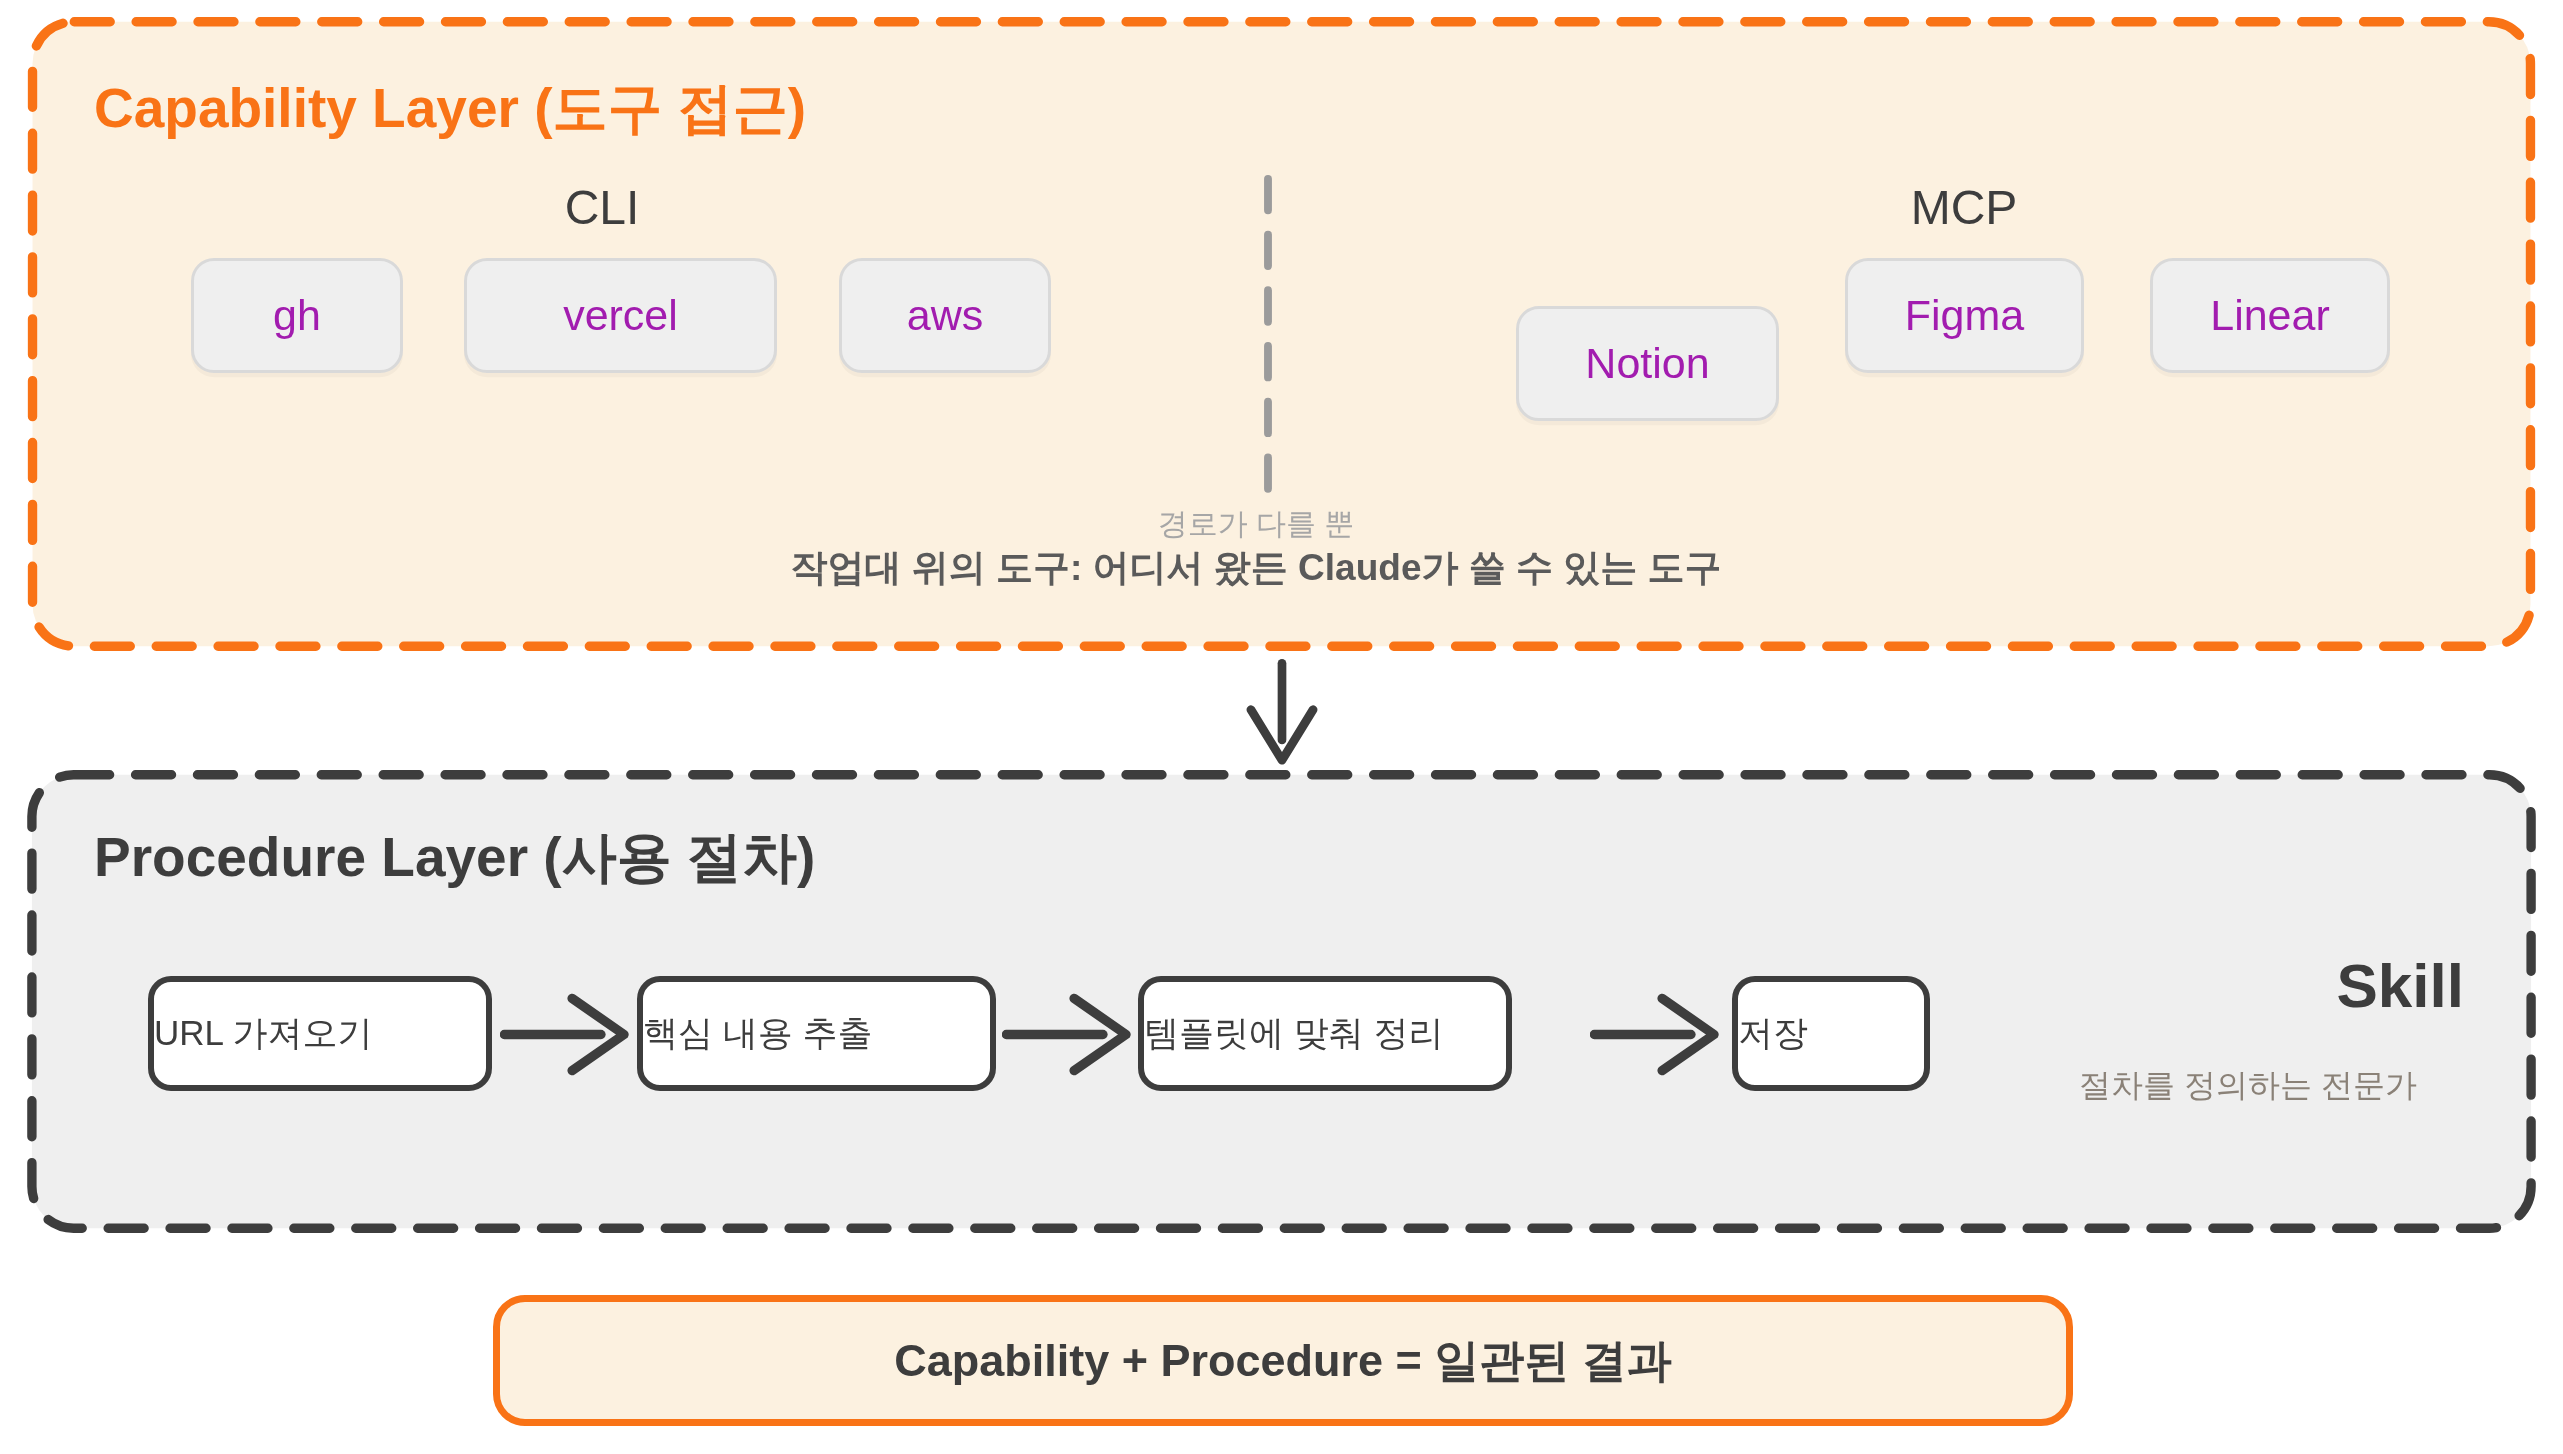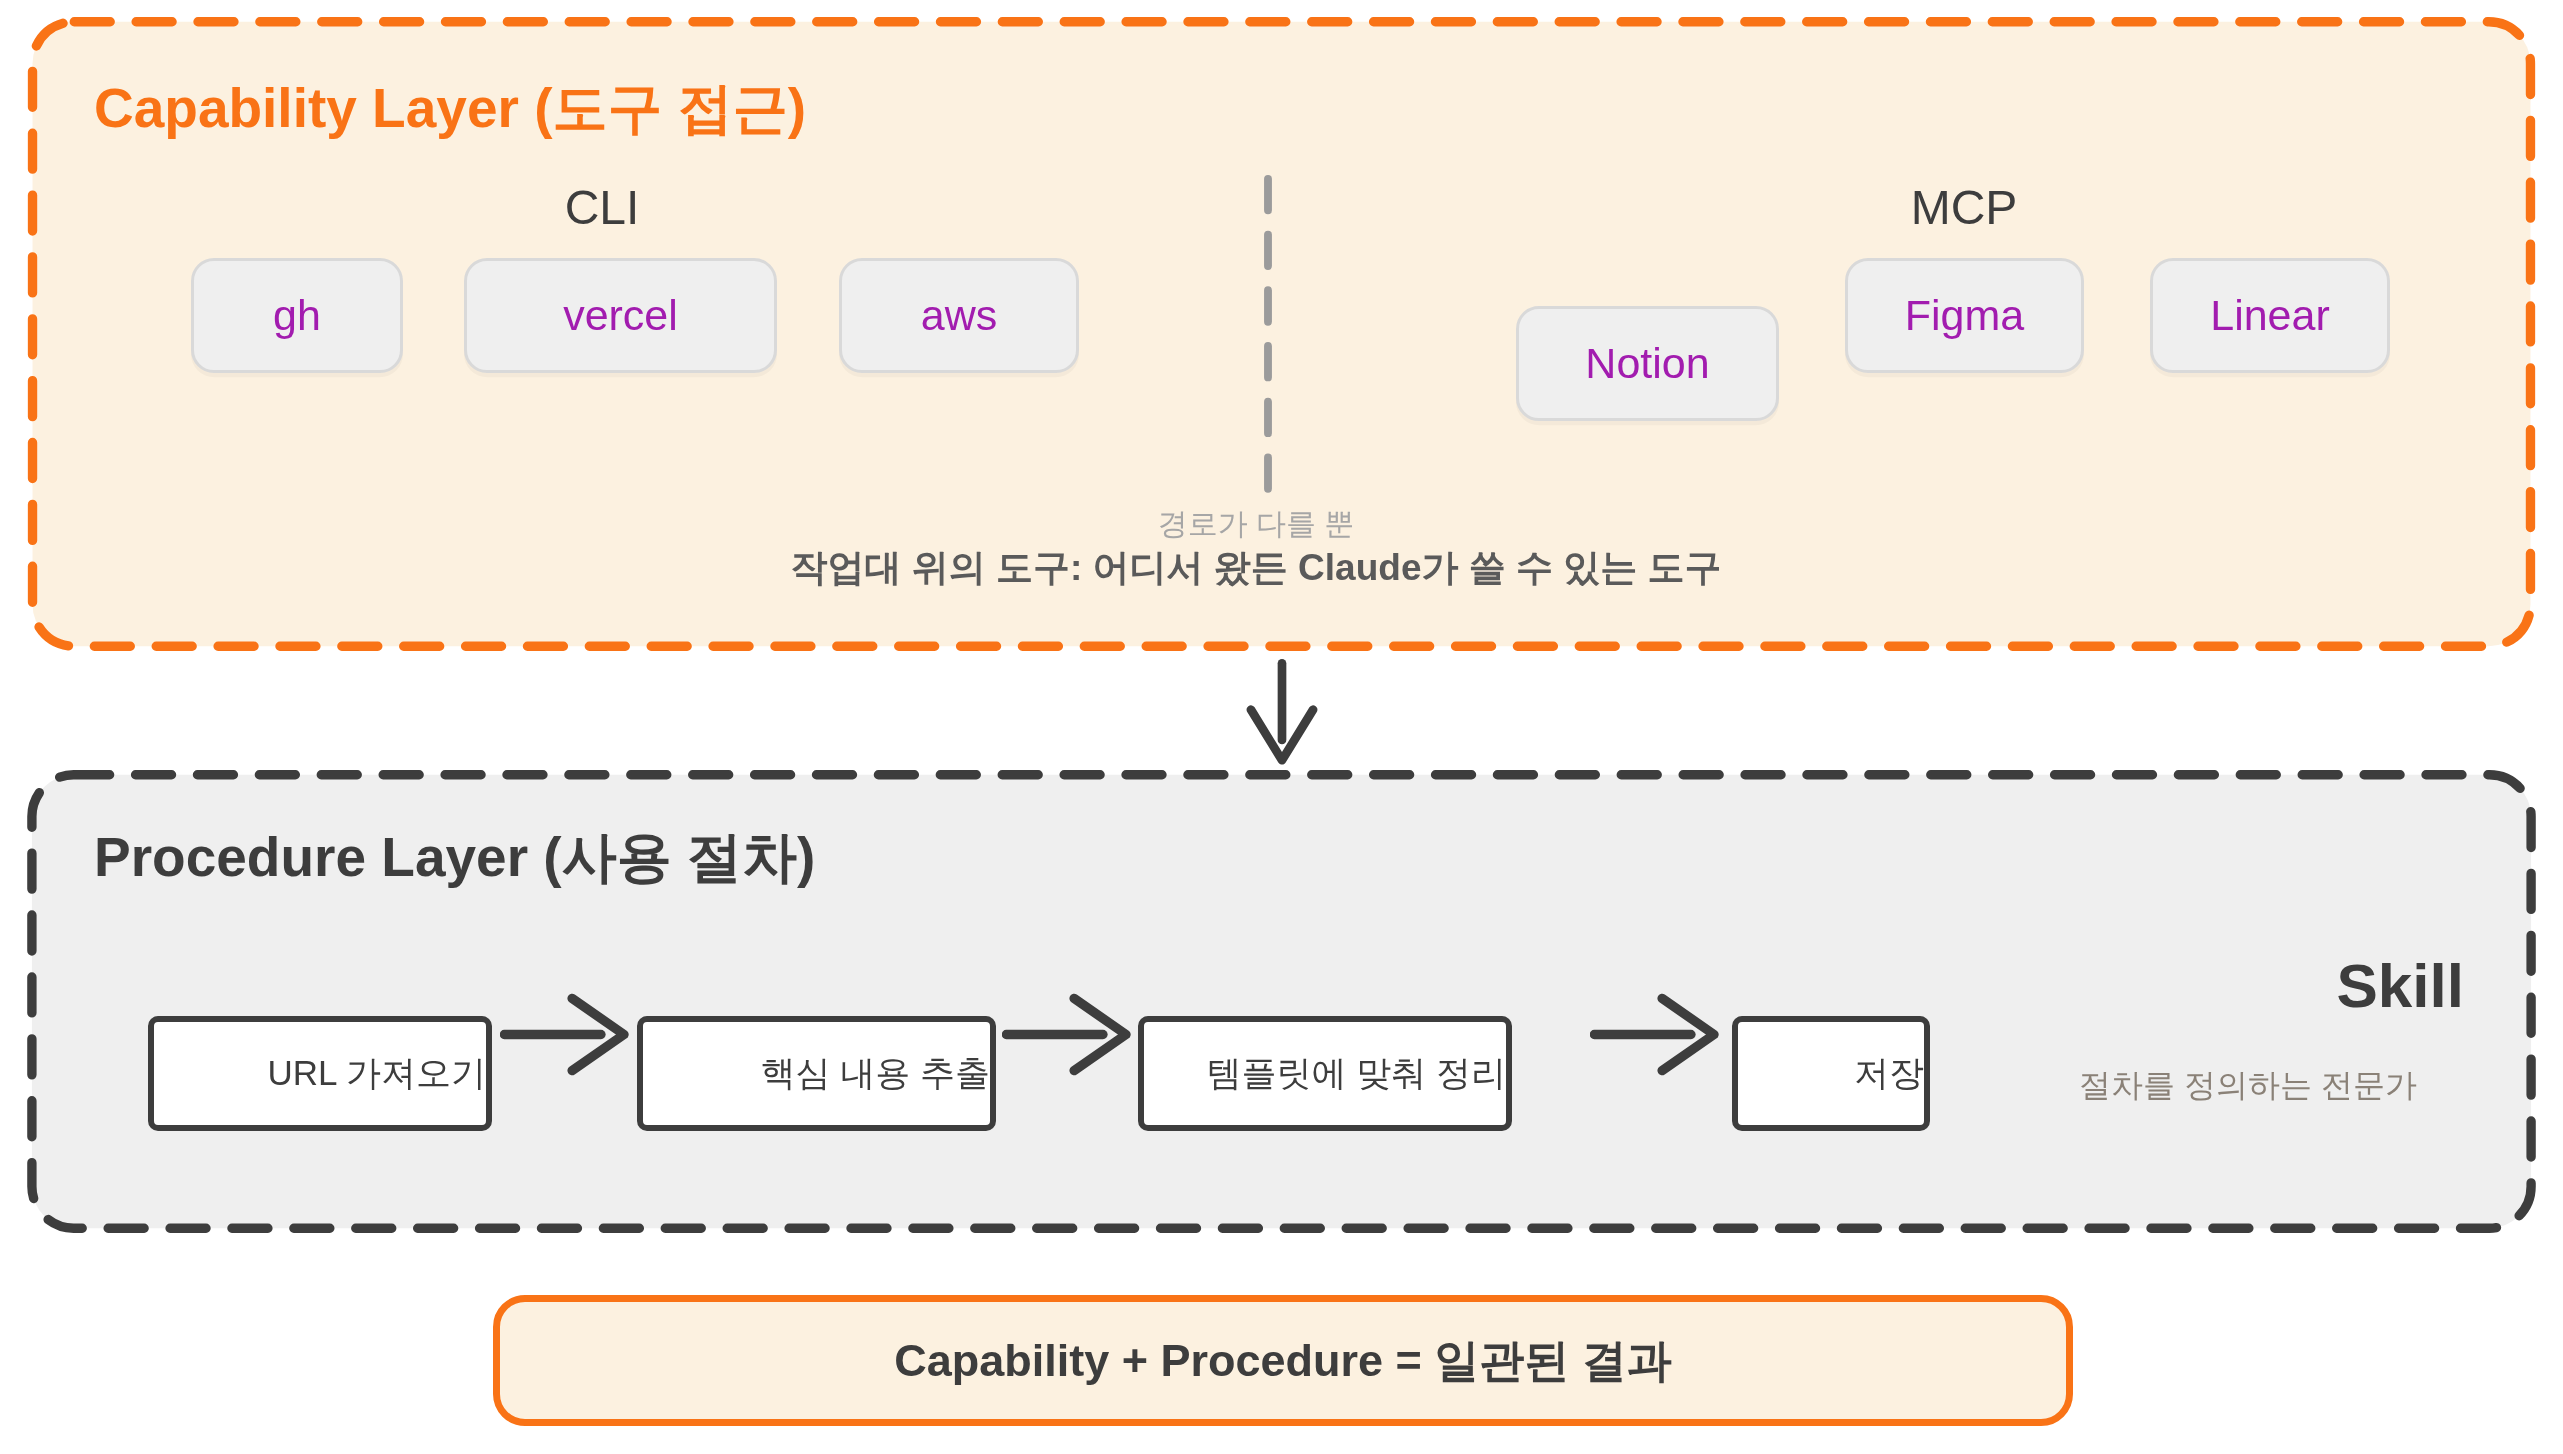--- a/index.html
+++ b/index.html
@@ -35,26 +35,25 @@
   .caption-muted{
     font-size:30px;color:#a6a6a6;text-align:center;white-space:nowrap;
   }
   .caption-main{
     font-size:37px;color:#5a5a5a;font-weight:700;text-align:center;white-space:nowrap;
   }
   .flow-box{
     position:absolute;height:115px;
     background:#ffffff;
     border:6.5px solid #3d3d3d;
-    border-radius:10px;
+    border-radius:23px;
     box-sizing:border-box;
-    display:flex;align-items:center;justify-content:flex-end;
+    display:flex;align-items:center;justify-content:flex-start;
     font-size:35px;color:#3d3d3d;font-weight:500;
     white-space:nowrap;
-    margin-top:40px;
   }
   .skill-label{
     font-size:62px;font-weight:600;color:#3d3d3d;text-align:right;white-space:nowrap;
   }
   .skill-caption{
     font-size:32px;color:#8a8177;text-align:center;white-space:nowrap;
   }
   .summary-box{
     position:absolute;left:493px;top:1295px;width:1580px;height:131px;
     background:#fcf1e0;
@@ -79,21 +78,21 @@
     <div class="abs layer-title cap-title" style="left:68px;top:56px;">Capability Layer (도구 접근)</div>
 
     <div class="abs section-heading" style="left:432px;top:164px;width:288px;text-align:center;">CLI</div>
 
     <div class="chip" style="left:165px;top:242px;width:212px;">
       <span>gh</span>
     </div>
     <div class="chip" style="left:438px;top:242px;width:313px;">
       <span>vercel</span>
     </div>
-    <div class="chip" style="left:813px;top:242px;width:240px;">
+    <div class="chip" style="left:813px;top:242px;width:212px;">
       <span>aws</span>
     </div>
 
     <svg class="abs" style="left:1237px;top:156px;" width="10" height="338" viewBox="0 0 14 470">
       <line x1="7" y1="8" x2="7" y2="462" stroke="#9b9b9b" stroke-width="11" stroke-dasharray="44 34" stroke-linecap="round"></line>
     </svg>
 
     <div class="abs section-heading" style="left:1794px;top:164px;width:288px;">MCP</div>
 
     <div class="chip" style="left:1490px;top:242px;width:263px;margin-top:48px;">

